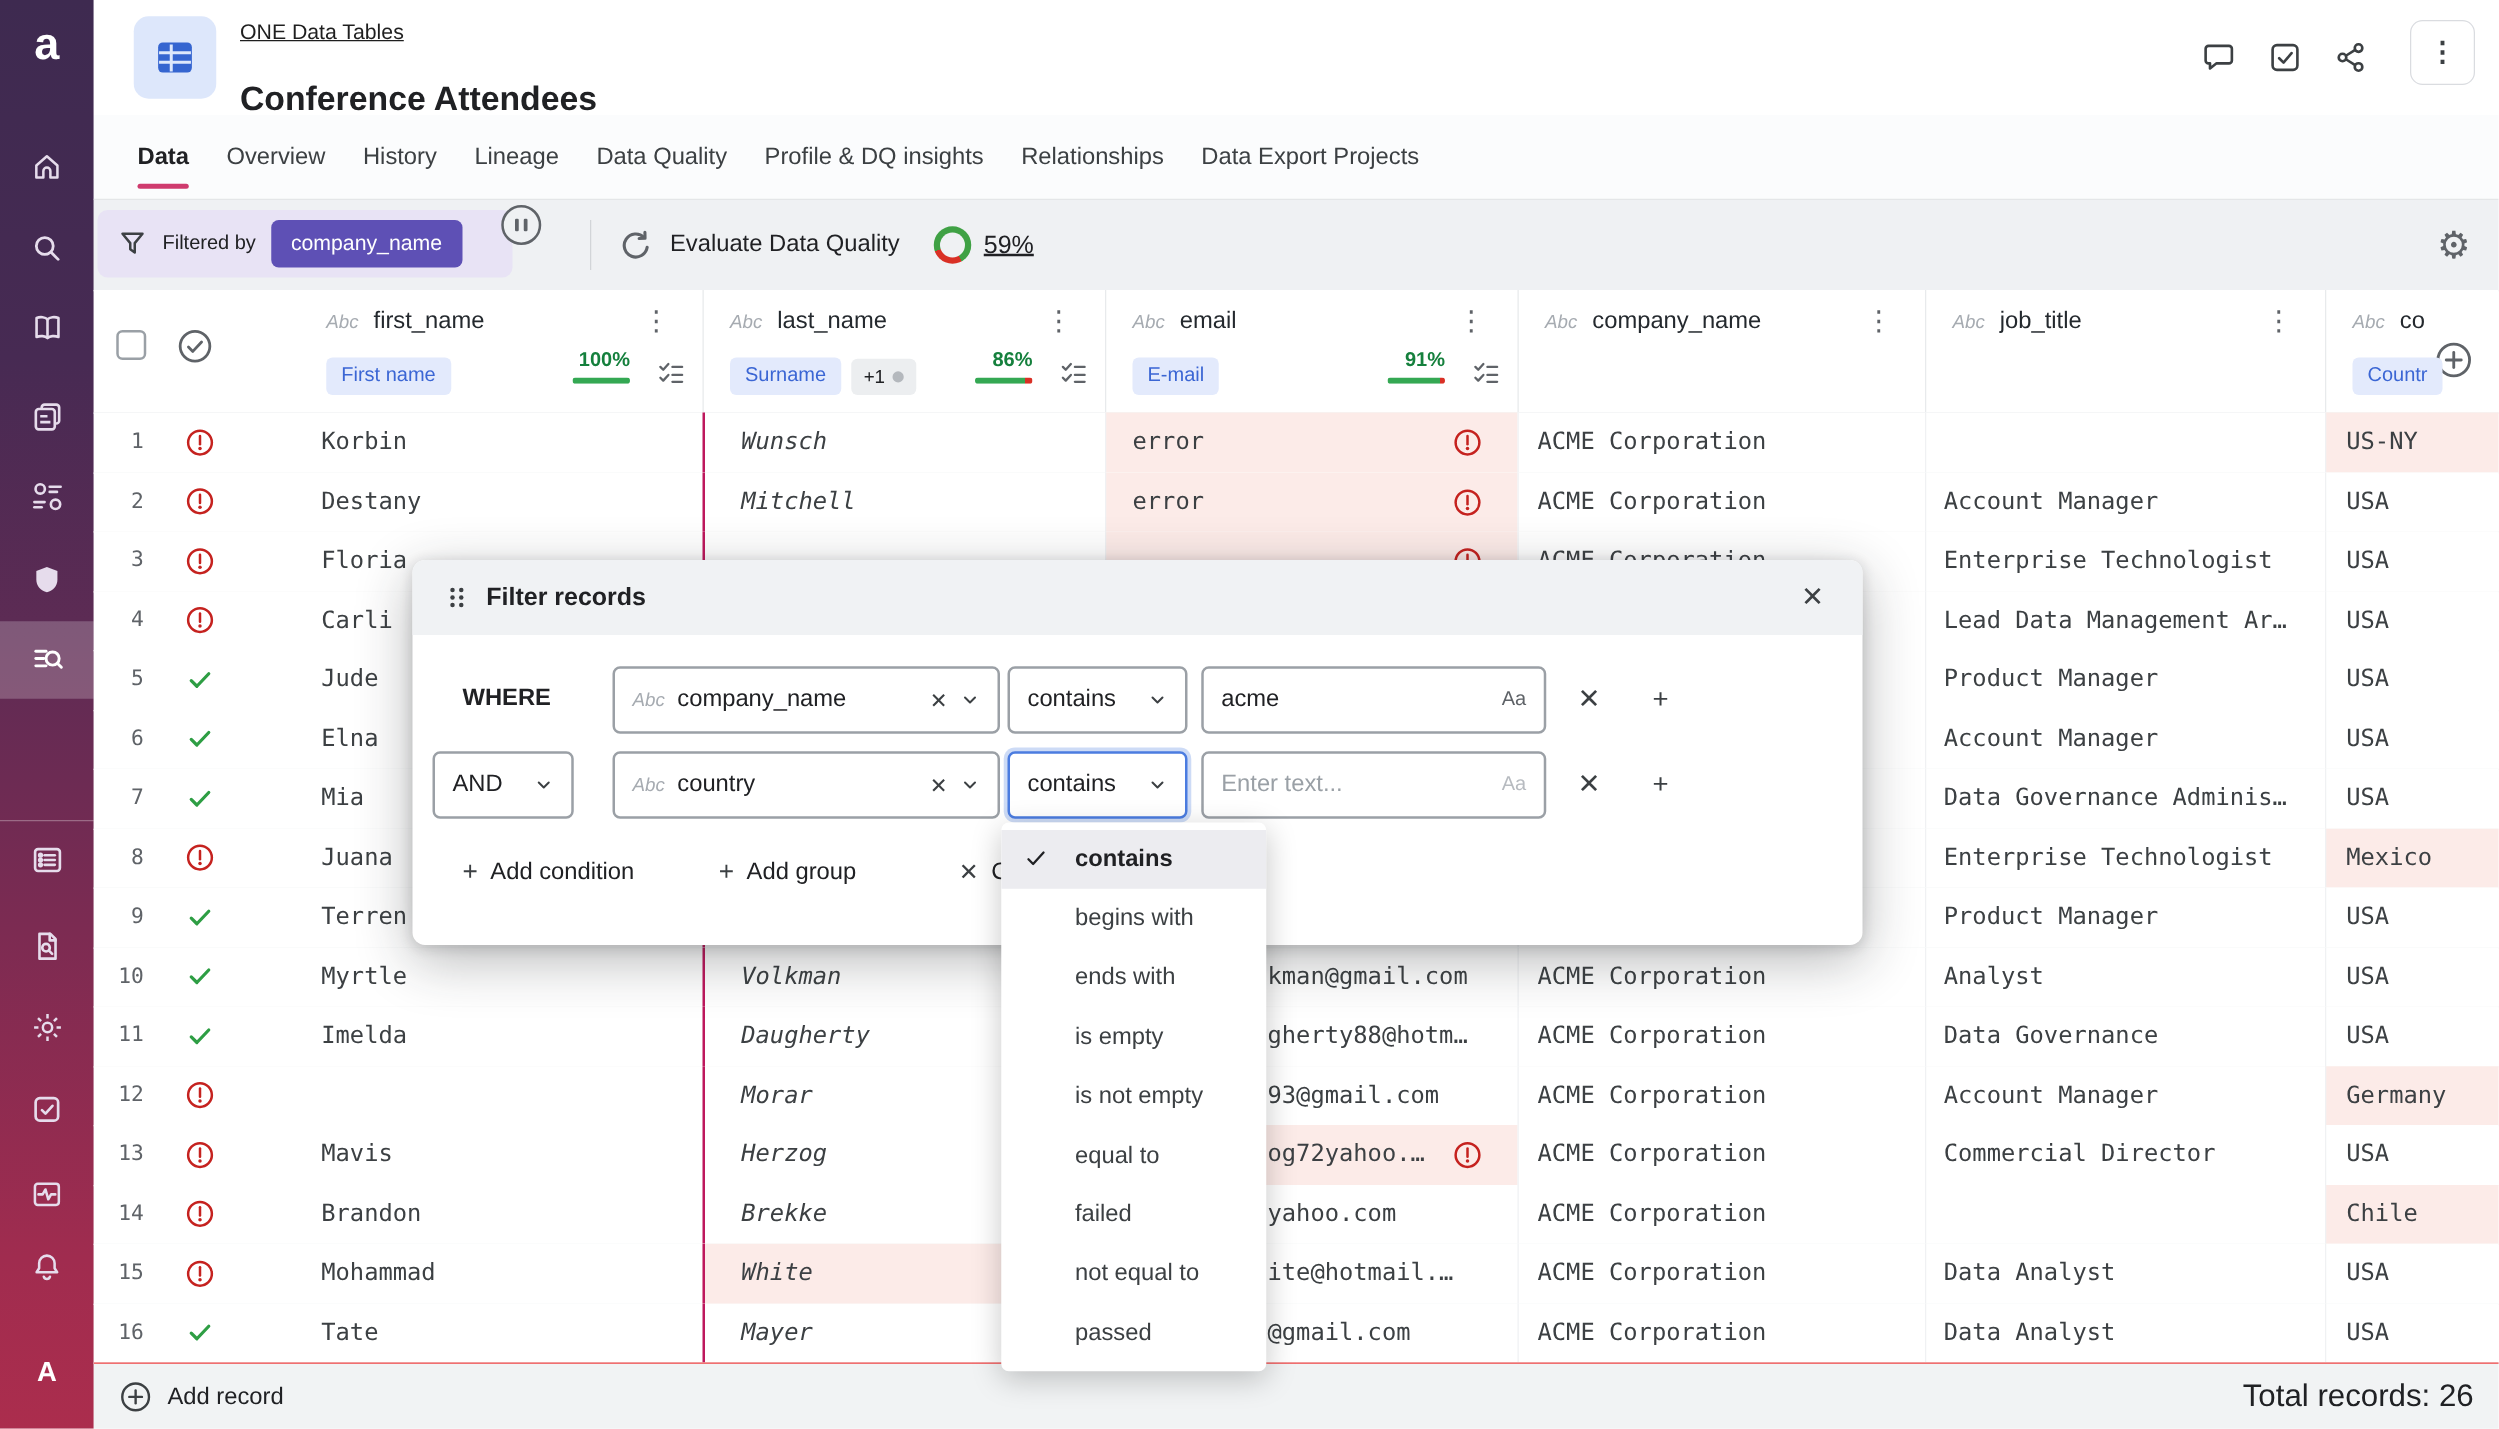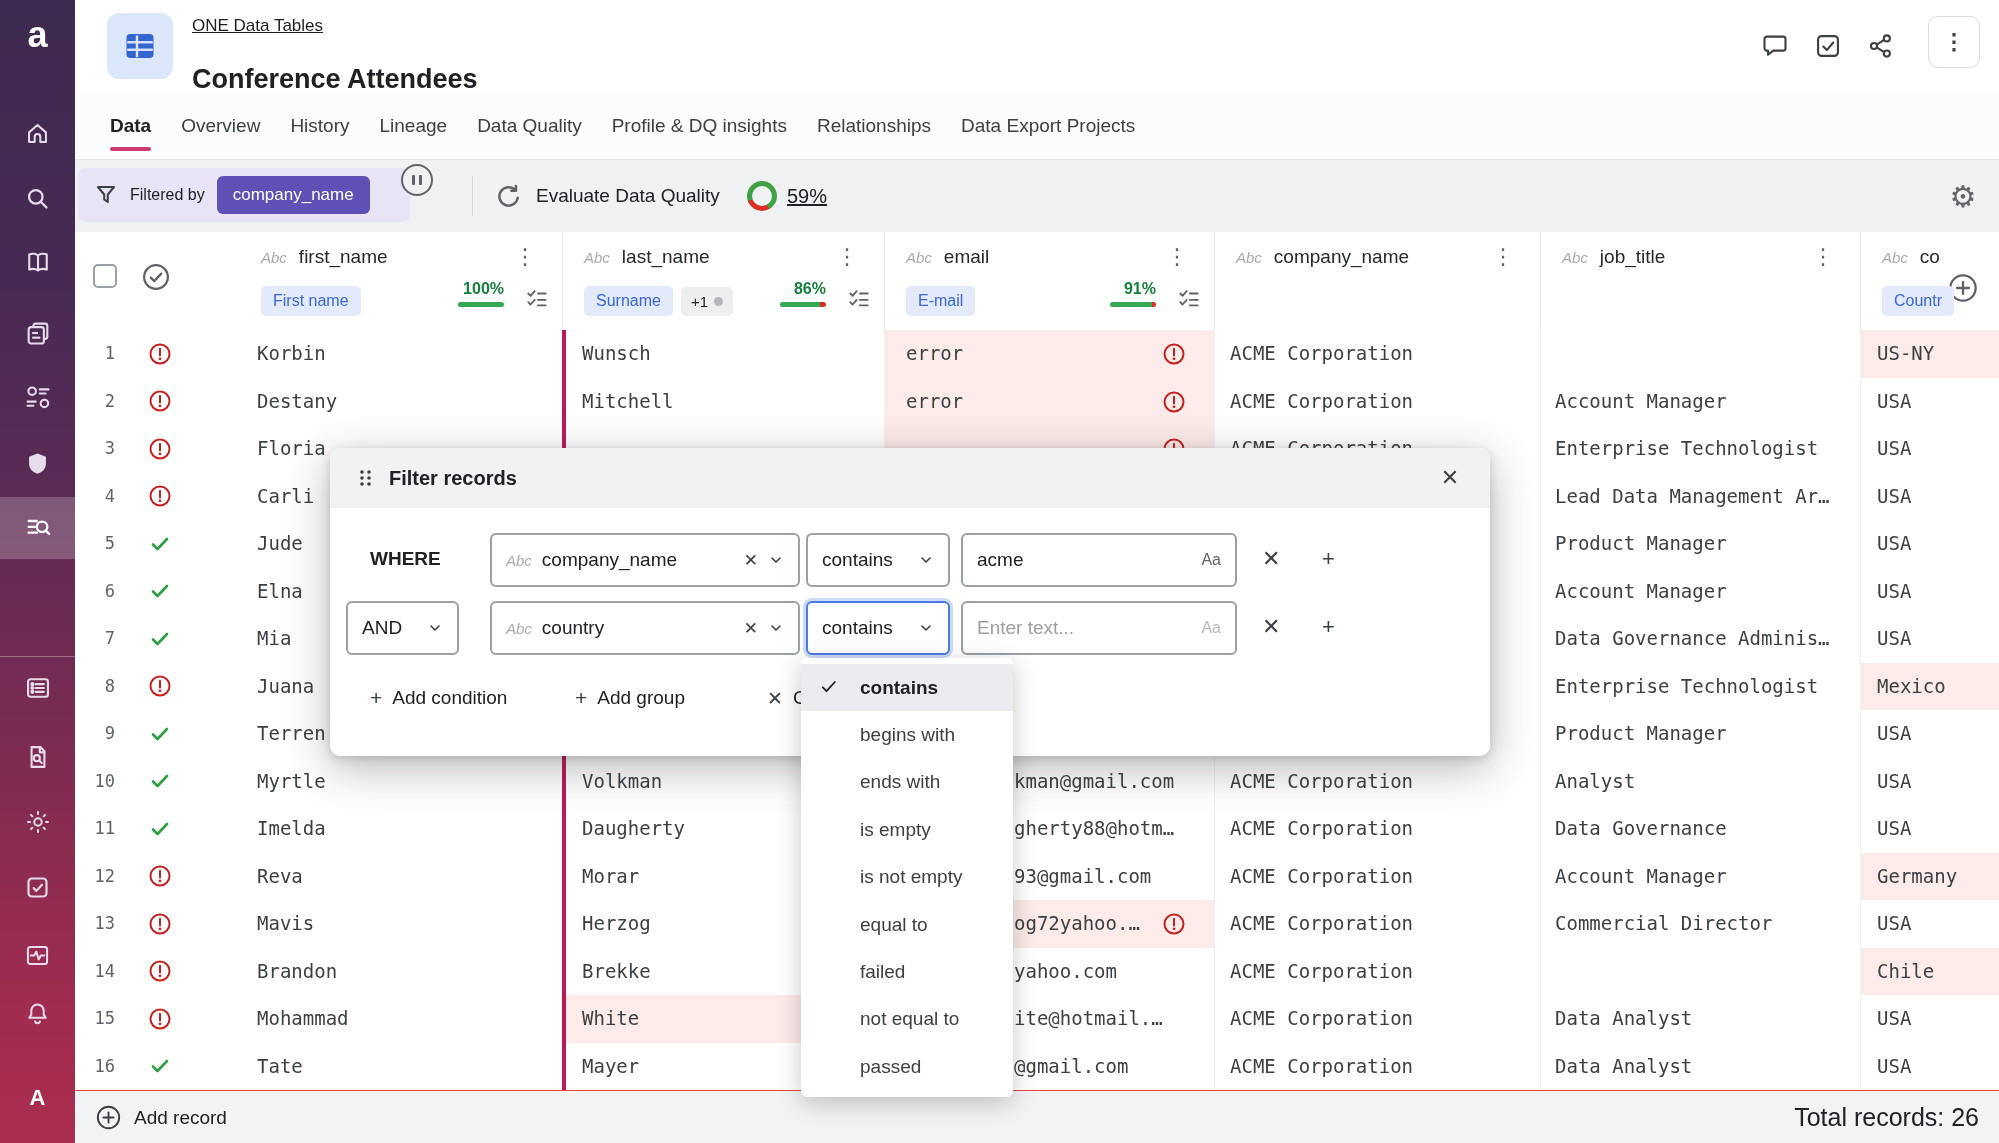--- a/index.html
+++ b/index.html
@@ -76,21 +76,21 @@
   .rules-ico{position:absolute;right:14px;top:56px;color:#5f6368;cursor:pointer;}
   .addcol{position:absolute;left:1872px;top:40px;color:#5f6368;cursor:pointer;}
 
   
   .trow{position:absolute;left:75px;width:1924px;height:47.5px;border-bottom:1px solid #ecedef;background:#fff;}
   .cell{position:absolute;top:0;height:47.5px;line-height:47.5px;font-family:"DejaVu Sans Mono",monospace;
     font-size:19px;color:#3c4043;white-space:nowrap;overflow:hidden;box-sizing:border-box;}
   .c-num{left:0;width:50px;text-align:right;padding-right:10px;font-size:17px;color:#5f6368;}
   .c-status{left:50px;width:70px;display:flex;align-items:center;justify-content:center;}
   .c-first{left:165px;width:322px;padding-left:17px;}
-  .c-last{left:487px;width:322px;padding-left:16px;border-left:4px solid #be185d;}
+  .c-last{left:487px;width:322px;padding-left:29px;border-left:2px solid #be185d;font-style:italic;}
   .c-email{left:809px;width:330px;padding-left:21px;border-left:1px solid #f0f1f3;}
   .c-company{left:1139px;width:326px;padding-left:15px;border-left:1px solid #f0f1f3;}
   .c-job{left:1465px;width:320px;padding-left:14px;border-left:1px solid #f0f1f3;}
   .c-country{left:1785px;width:139px;padding-left:16px;border-left:1px solid #f0f1f3;}
   .bad{background:#fcebe8;}
   .email-indent{padding-left:129px;}
   .cell-err-ico{position:absolute;right:28px;top:12px;}
 
   
   .tfoot{position:absolute;left:75px;top:1090px;width:1924px;height:53px;background:#f1f3f4;border-top:1px solid #ef4444;}
@@ -606,21 +606,20 @@
     </div>
     <div class="trow" style="top: 852.5px;">
       <div class="cell c-num mono">12</div>
       <div class="cell c-status">
         <svg width="24" height="24" viewBox="0 0 24 24">
           <circle cx="12" cy="12" r="9.5" fill="none" stroke="#c5221f" stroke-width="2"></circle>
           <line x1="12" y1="6.8" x2="12" y2="13.4" stroke="#c5221f" stroke-width="2" stroke-linecap="round"></line>
           <circle cx="12" cy="16.8" r="1.4" fill="#c5221f"></circle>
         </svg>
       </div>
-      <div class="cell c-first">Reva</div>
       <div class="cell c-last">Morar</div>
       <div class="cell c-email email-indent">93@gmail.com</div>
       <div class="cell c-company">ACME Corporation</div>
       <div class="cell c-job">Account Manager</div>
       <div class="cell c-country bad">Germany</div>
     </div>
     <div class="trow" style="top: 900px;">
       <div class="cell c-num mono">13</div>
       <div class="cell c-status">
         <svg width="24" height="24" viewBox="0 0 24 24">

